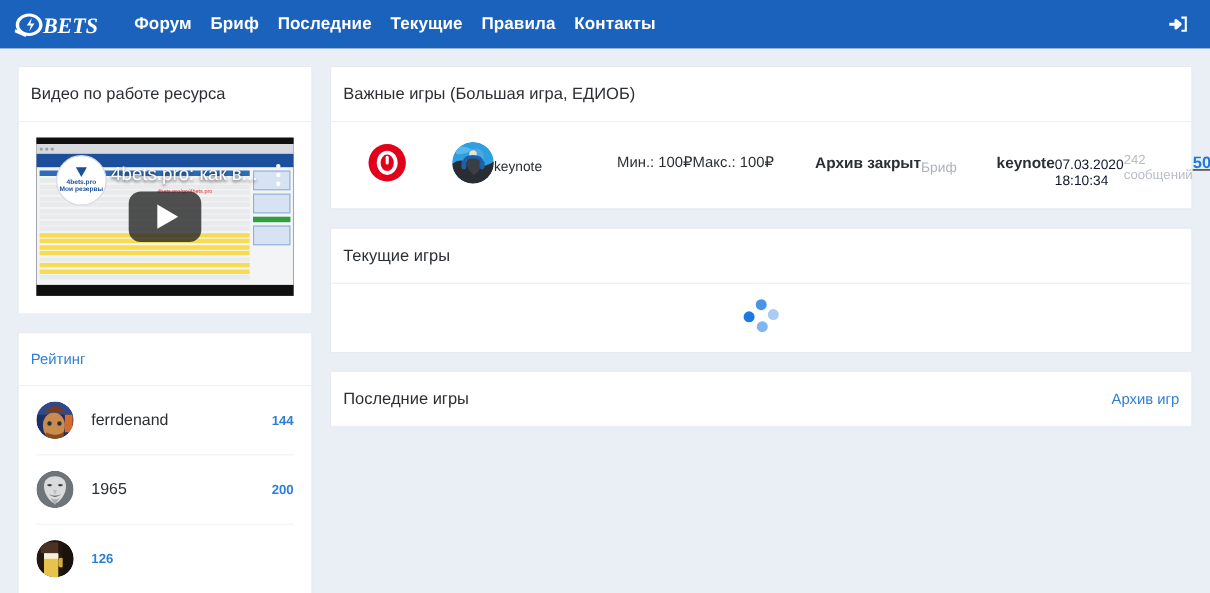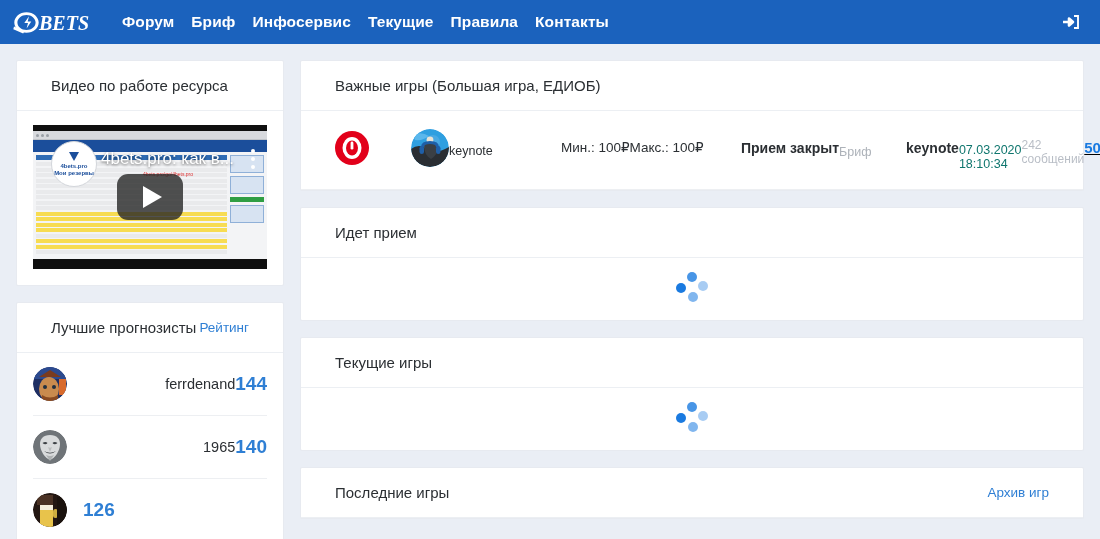--- a/index.html
+++ b/index.html
@@ -57,21 +57,21 @@
   .col-left  { width: 268px; flex: 0 0 268px; }
   .col-right { flex: 1 1 auto; min-width: 0; }
 
   .card {
     background: #ffffff;
     border: 1px solid #e7eaf0;
     border-radius: 2px;
     margin-bottom: 16px;
   }
   .card-head {
-    padding: 16px 34px;
+    padding: 16px 11px;
     font-size: 15px;
     color: #2b2f33;
     display: flex;
     align-items: center;
     justify-content: space-between;
     border-bottom: 1px solid #eceff3;
   }
   .card-head-title { font-size: 15px; color: #2b2f33; }
   .card-link {
     color: #2f7fd4;
@@ -151,34 +151,33 @@
     margin-left: 4px;
   }
 
   
   .pred-list { padding: 0 16px; }
   .pred-row {
     display: flex; align-items: center;
     padding: 14px 0;
     border-bottom: 1px solid #edeff2;
     cursor: pointer;
-    text-align: right;
   }
   .pred-row:last-child { border-bottom: 1px solid #edeff2; }
   .avatar {
     width: 34px; height: 34px; border-radius: 50%;
     flex: 0 0 34px; margin-right: 16px;
     overflow: hidden; position: relative;
   }
   .pred-name {
     flex: 1 1 auto;
     font-size: 14.5px; color: #2b2f33; font-weight: 500;
   }
   .pred-score {
-    font-size: 19px; font-weight: bold; color: #2f7fd4;
+    font-size: 12px; font-weight: bold; color: #2f7fd4;
   }
 
   
   .game-row {
     display: flex; align-items: center;
     padding: 14px 18px 18px 18px;
     border-bottom: 1px solid #edeff2;
   }
   .gc { display: flex; align-items: center; }
   .gc-status { flex: 0 0 92px; align-items: flex-start; padding-left: 14px; }
@@ -186,21 +185,21 @@
   .gc-limits { flex: 0 0 180px; align-items: flex-start; }
   .gc-state  { flex: 0 0 165px; }
   .gc-meta   { flex: 1 1 auto; }
   .gc-sum    { flex: 0 0 95px; align-items: flex-end; text-decoration: underline; }
 
   .owner-name { font-size: 12.5px; color: #2b2f33; margin-top: 6px; }
   .limit { font-size: 13.5px; color: #2b2f33; line-height: 1.65; }
   .state-main { font-size: 14px; font-weight: bold; color: #2b2f33; }
   .state-sub { font-size: 12.5px; color: #adb2b9; margin-top: 7px; }
   .meta-title { font-size: 14px; font-weight: bold; color: #2b2f33; }
-  .meta-date { font-size: 12.5px; color: #0f766e; margin-top: 18px; }
+  .meta-date { font-size: 12.5px; color: #0f172a; margin-top: 18px; }
   .meta-msgs { font-size: 12px; color: #b9bec6; margin-top: 8px; }
   .sum { font-size: 15px; font-weight: bold; color: #1a7ae0; white-space: nowrap; }
 
   .ava-globe { width: 38px; height: 38px; border-radius: 50%; overflow: hidden; }
 
   
   .spinner-box {
     height: 62px;
     display: flex; align-items: center; justify-content: center;
   }
@@ -229,21 +228,21 @@
       </g>
       <g fill="#ffffff" font-family="Liberation Serif, serif" font-size="20" font-weight="bold" font-style="italic">
         <text x="27" y="20">BETS</text>
       </g>
     </svg>
   </a>
 
   <nav class="nav">
     <a class="nav-item" href="#">Форум</a>
     <a class="nav-item" href="#">Бриф</a>
-    <a class="nav-item" href="#">Инфосервис</a>
+    <a class="nav-item" href="#">Последние</a>
     <a class="nav-item" href="#">Текущие</a>
     <a class="nav-item" href="#">Правила</a>
     <a class="nav-item" href="#">Контакты</a>
   </nav>
 
   <a class="login-btn" href="#">
     <svg width="20" height="20" viewBox="0 0 20 20">
       <path d="M2 10 H11 M8 6.5 L12 10 L8 13.5 Z" stroke="#ffffff" stroke-width="2.6" fill="#ffffff" stroke-linejoin="round"></path>
       <path d="M13 4 H17 V16 H13" stroke="#ffffff" stroke-width="1.9" fill="none"></path>
     </svg>
@@ -310,21 +309,20 @@
               <i></i>
               <i></i>
             </div>
           <div class="play"></div>
         </div>
       </div>
     </div>
 
     <div class="card">
       <div class="card-head">
-        <span class="card-head-title">Лучшие прогнозисты</span>
         <a class="card-link" href="#">Рейтинг</a>
       </div>
       <div class="pred-list">
 
         <div class="pred-row">
           <span class="avatar">
             <svg width="34" height="34" viewBox="0 0 34 34">
               <defs>
                   <clipPath id="c1">
                     <circle cx="17" cy="17" r="17"></circle>
@@ -352,21 +350,21 @@
               <circle cx="17" cy="17" r="17" fill="#6f7478"></circle>
               <path d="M17 5 C10 5 7 9 7 14 C7 21 12 28 17 30 C22 28 27 21 27 14 C27 9 24 5 17 5 Z" fill="#d9dbdc"></path>
               <path d="M9.5 13 Q12.5 11 14.5 13 Q12.5 15.5 9.5 13 Z" fill="#3c4044"></path>
               <path d="M24.5 13 Q21.5 11 19.5 13 Q21.5 15.5 24.5 13 Z" fill="#3c4044"></path>
               <path d="M11 21 Q17 26 23 21 Q17 24.5 11 21 Z" fill="#3c4044"></path>
               <path d="M15 17 L17 22 L19 17 Q17 18.5 15 17 Z" fill="#babdbe"></path>
               <path d="M13 25 L17 31 L21 25 Q17 27 13 25 Z" fill="#aeb1b2"></path>
             </svg>
           </span>
           <span class="pred-name">1965</span>
-          <span class="pred-score">140</span>
+          <span class="pred-score">200</span>
         </div>
 
         <div class="pred-row">
           <span class="avatar">
             <svg width="34" height="34" viewBox="0 0 34 34">
               <defs>
                   <clipPath id="c3">
                     <circle cx="17" cy="17" r="17"></circle>
                   </clipPath>
                 </defs>
@@ -428,66 +426,53 @@
           </span>
           <span class="owner-name">keynote</span>
         </div>
 
         <div class="gc gc-limits">
           <span class="limit">Мин.: 100₽</span>
           <span class="limit">Макс.: 100₽</span>
         </div>
 
         <div class="gc gc-state">
-          <span class="state-main">Прием закрыт</span>
+          <span class="state-main">Архив закрыт</span>
           <span class="state-sub">Бриф</span>
         </div>
 
         <div class="gc gc-meta">
           <span class="meta-title">keynote</span>
           <span class="meta-date">07.03.2020 18:10:34</span>
           <span class="meta-msgs">242 сообщений</span>
         </div>
 
         <div class="gc gc-sum">
           <span class="sum">500 ₽</span>
         </div>
       </div>
     </div>
 
+
     <div class="card">
       <div class="card-head">
-        <span class="card-head-title">Идет прием</span>
+        <span class="card-head-title">Текущие игры</span>
       </div>
       <div class="spinner-box">
         <span class="spinner">
             <i></i>
             <i></i>
             <i></i>
             <i></i>
           </span>
       </div>
     </div>
 
     <div class="card">
       <div class="card-head">
-        <span class="card-head-title">Текущие игры</span>
-      </div>
-      <div class="spinner-box">
-        <span class="spinner">
-            <i></i>
-            <i></i>
-            <i></i>
-            <i></i>
-          </span>
-      </div>
-    </div>
-
-    <div class="card">
-      <div class="card-head">
         <span class="card-head-title">Последние игры</span>
         <a class="card-link" href="#">Архив игр</a>
       </div>
 
     </div>
 
   </div>
 </div>
 
 </body></html>

